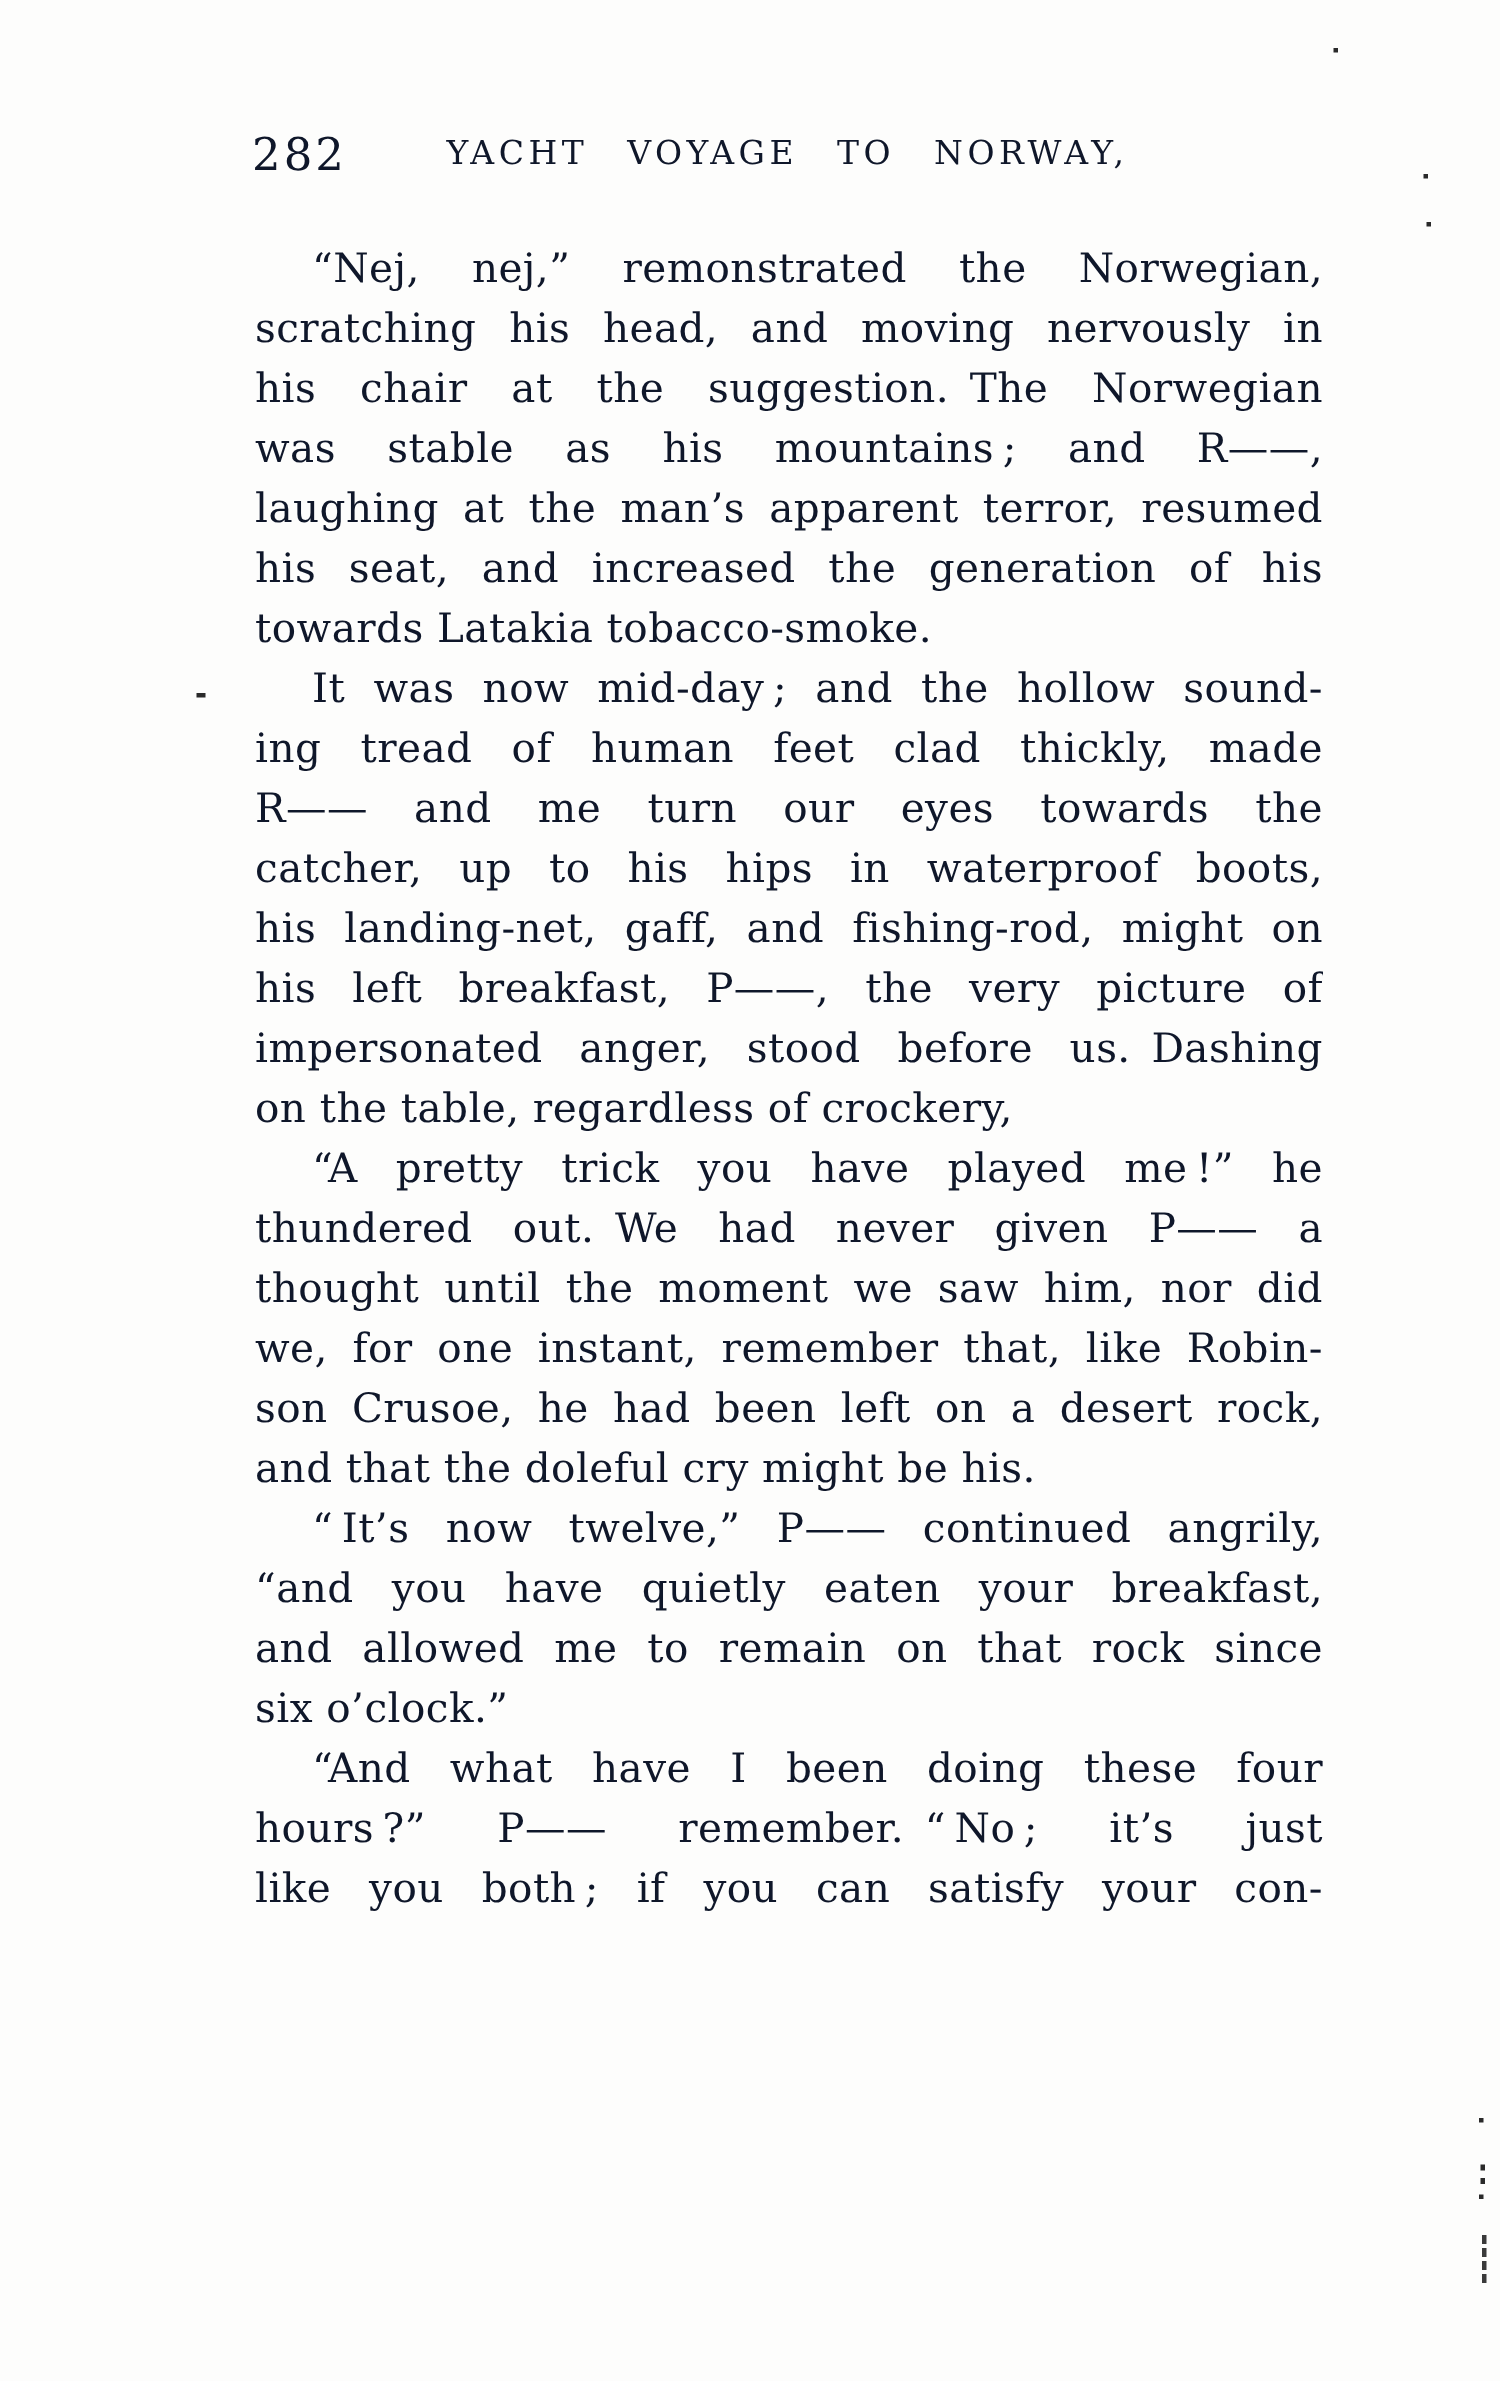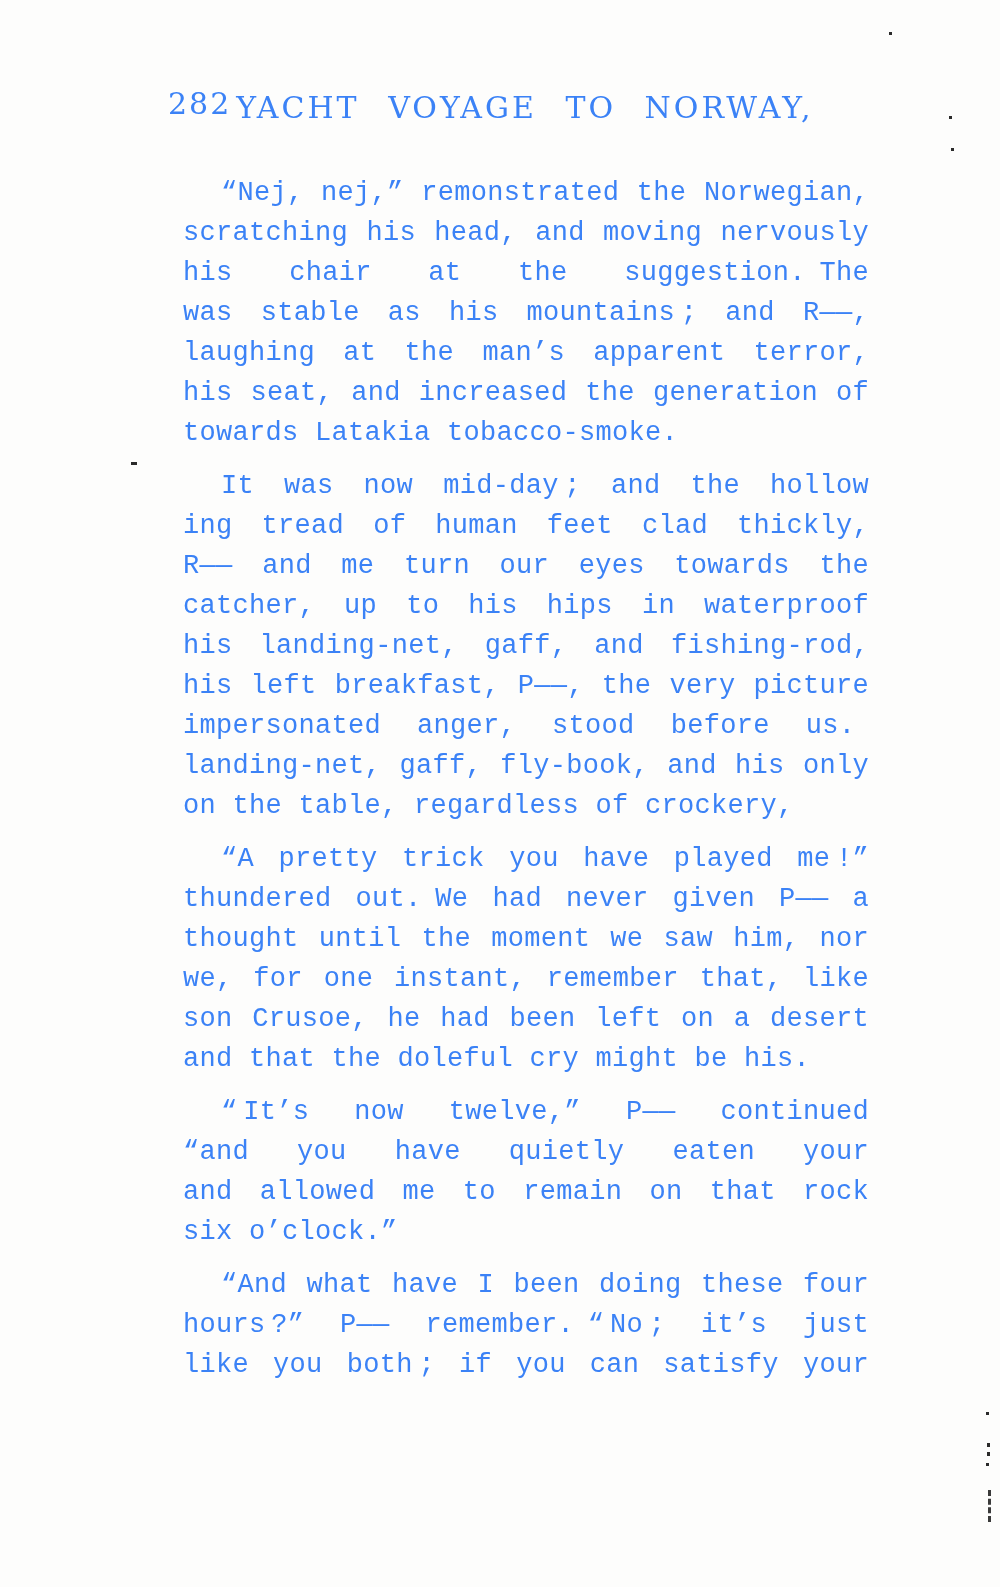--- a/index.html
+++ b/index.html
@@ -6,57 +6,57 @@
     margin: 0;
     padding: 0;
     background: #e8e8e8;
   }
   .page {
     position: relative;
     width: 1000px;
     height: 1587px;
     margin: 0 auto;
     background: #fdfdfc;
-    color: #3b82f6;
+    color: #0f172a;
     font-family: "DejaVu Serif", "Liberation Serif", serif;
     overflow: hidden;
   }
   .running-head {
     position: absolute;
     left: 168px;
     top: 86px;
     width: 714px;
     height: 34px;
   }
   .pagenum {
     position: absolute;
     left: 0;
     top: 0;
     font-size: 30px;
     letter-spacing: 2px;
   }
   .running-title {
     display: block;
     text-align: center;
-    font-size: 30px;
+    font-size: 22px;
     letter-spacing: 3px;
     word-spacing: 16px;
     padding-top: 4px;
     white-space: nowrap;
   }
   .body-text {
     position: absolute;
     left: 170px;
     top: 160px;
     width: 712px;
     font-size: 27px;
     line-height: 40px;
     letter-spacing: 0.3px;
   }
-  .para { margin: 13px; font-family: Liberation Mono, monospace; }
+  .para { margin: 0; }
   .line {
     height: 40px;
     overflow: hidden;
     text-align: justify;
     text-align-last: justify;
   }
   .line.first { text-indent: 38px; }
   .line.last  { text-align-last: left; }
   .speck {
     position: absolute;
@@ -92,21 +92,20 @@
     </p>
 
     <p class="para">
       <span class="line first" style="display:block">It was now mid-day ; and the hollow sound-</span>
       <span class="line" style="display:block">ing tread of human feet clad thickly, made</span>
       <span class="line" style="display:block">R—— and me turn our eyes towards the</span>
       <span class="line" style="display:block">catcher, up to his hips in waterproof boots,</span>
       <span class="line" style="display:block">his landing-net, gaff, and fishing-rod, might on</span>
       <span class="line" style="display:block">his left breakfast, P——, the very picture of</span>
       <span class="line" style="display:block">impersonated anger, stood before us. Dashing</span>
-      <span class="line" style="display:block">landing-net, gaff, fly-book, and his only fly-rod</span>
       <span class="line last" style="display:block">on the table, regardless of crockery,</span>
     </p>
 
     <p class="para">
       <span class="line first" style="display:block">“A pretty trick you have played me !” he</span>
       <span class="line" style="display:block">thundered out. We had never given P—— a</span>
       <span class="line" style="display:block">thought until the moment we saw him, nor did</span>
       <span class="line" style="display:block">we, for one instant, remember that, like Robin-</span>
       <span class="line" style="display:block">son Crusoe, he had been left on a desert rock,</span>
       <span class="line last" style="display:block">and that the doleful cry might be his.</span>

